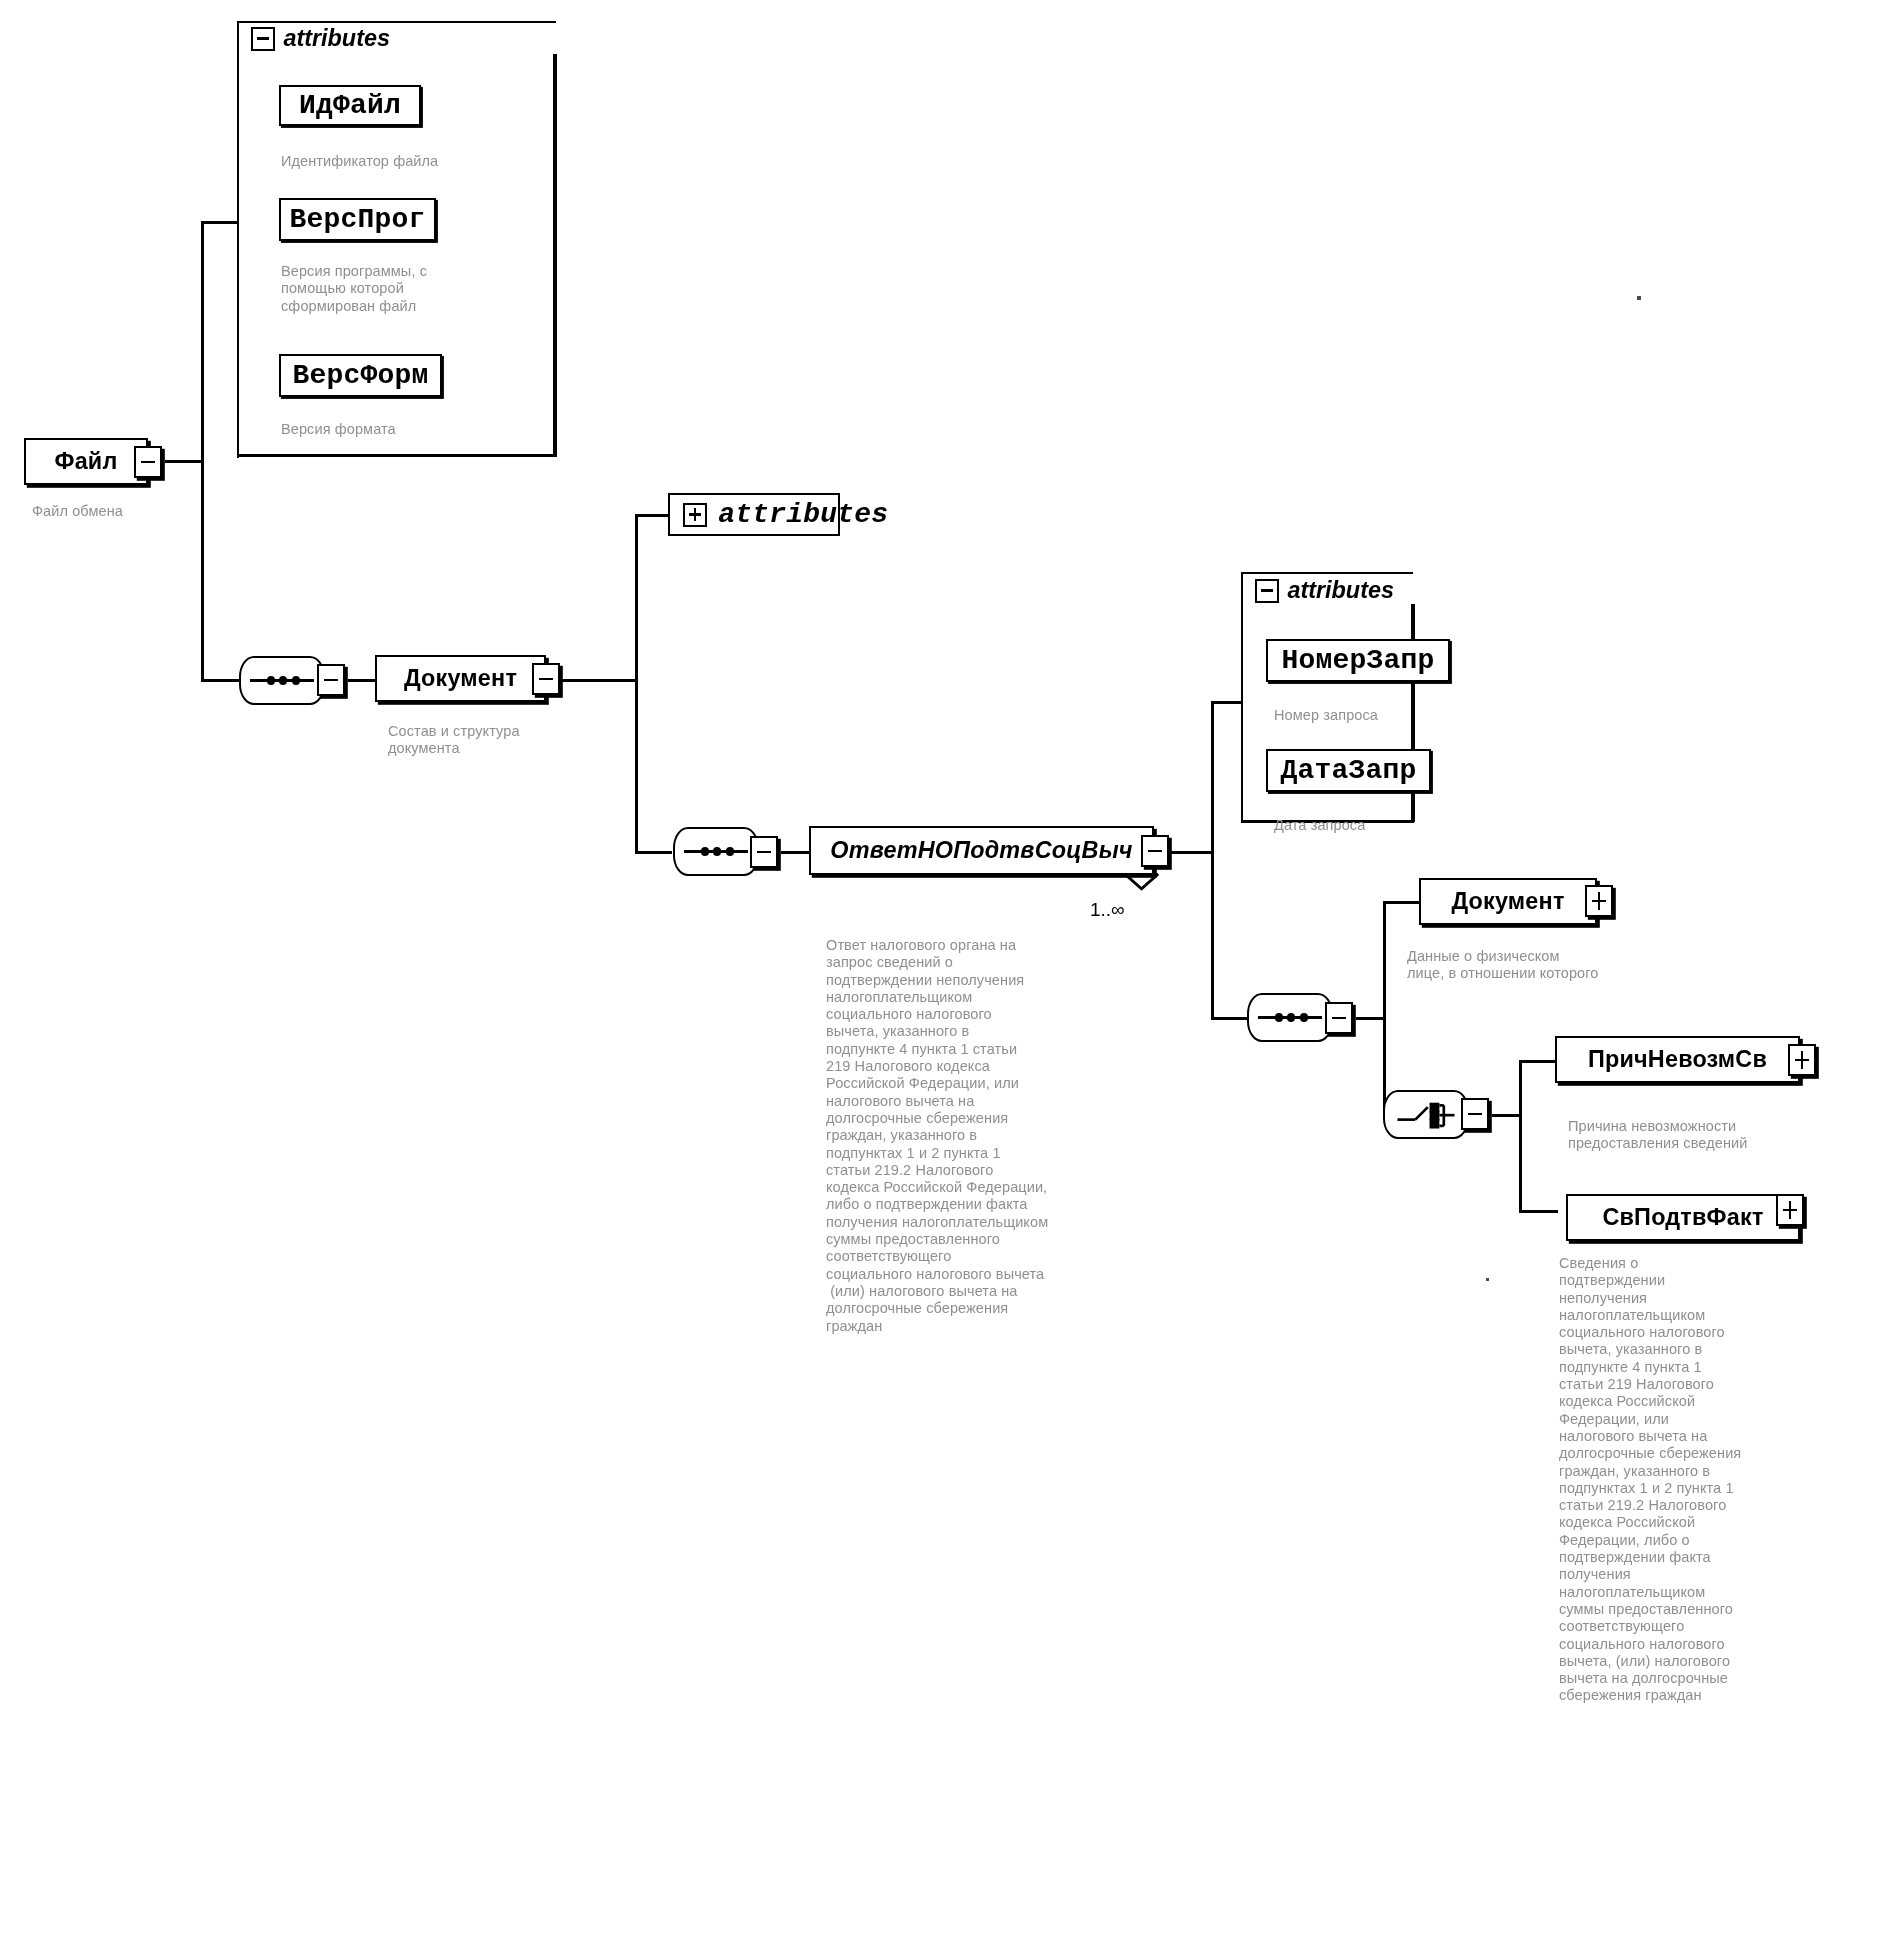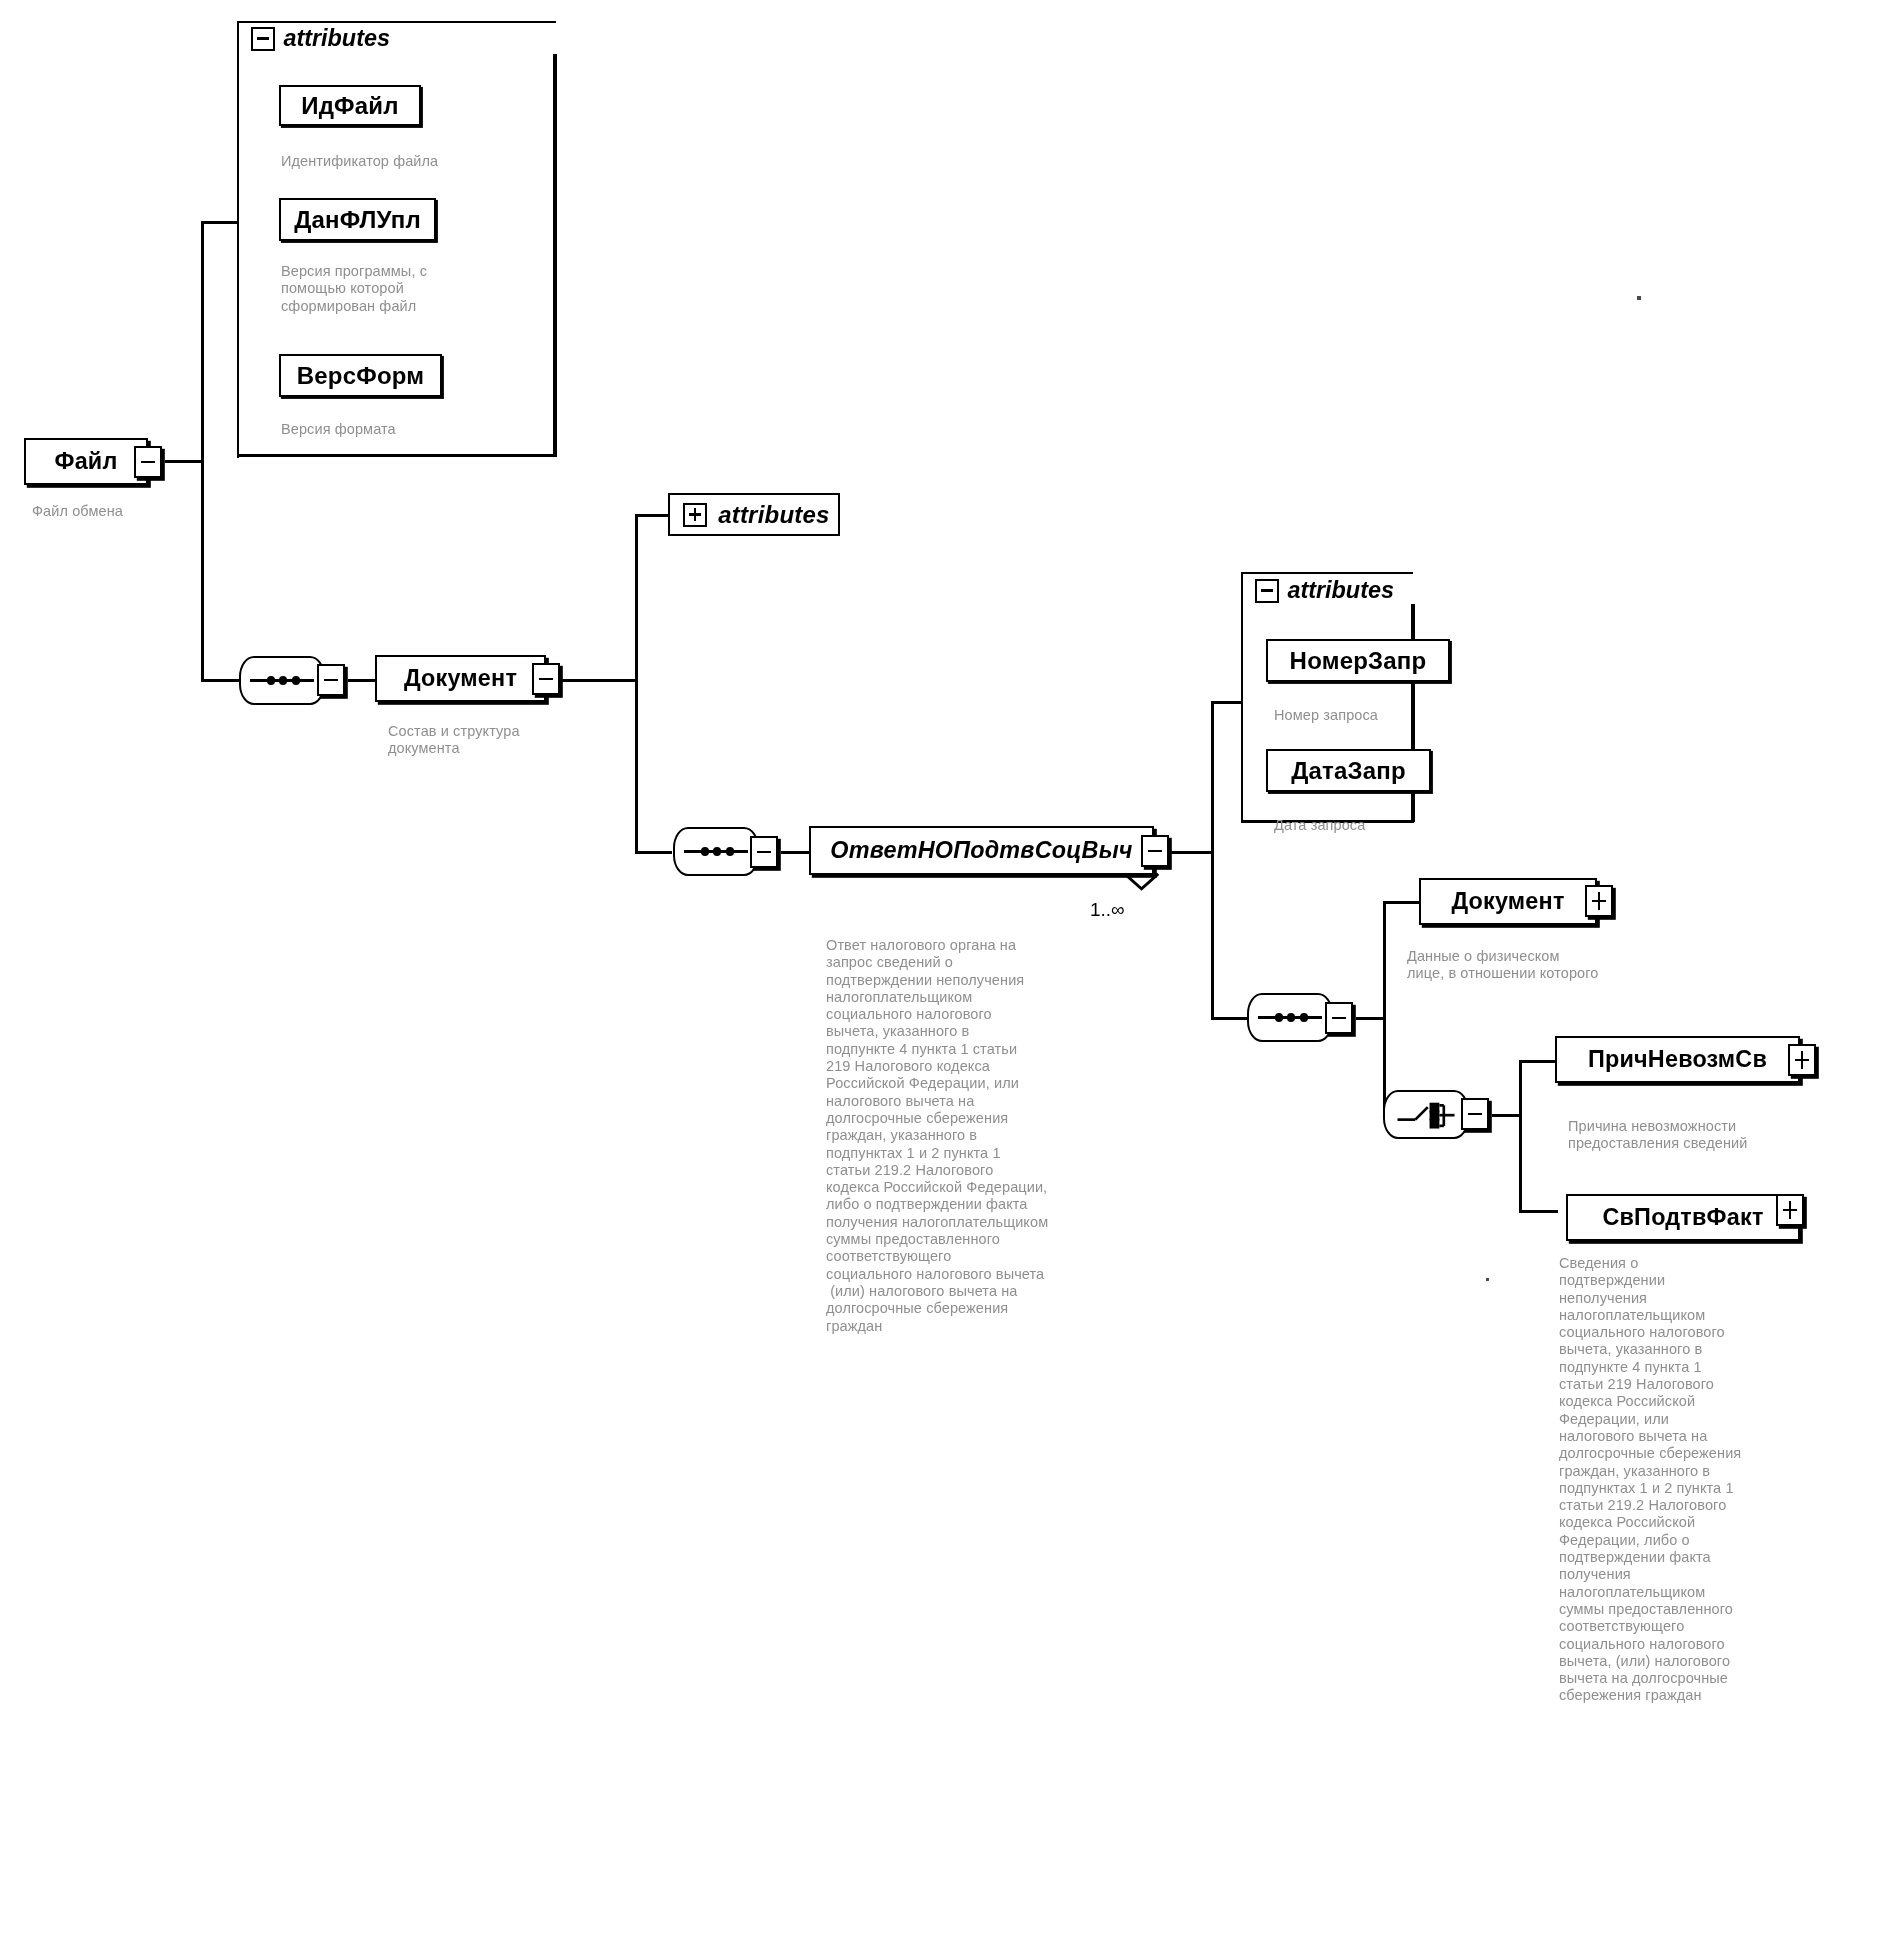--- a/index.html
+++ b/index.html
@@ -25,21 +25,21 @@
     display: flex;
     align-items: center;
     justify-content: center;
     font-weight: bold;
     color: #000;
     letter-spacing: 0.2px;
     white-space: nowrap;
     box-shadow: 2.8px 2.8px 0 0 #000;
   }
   .node.elem      { font-size: 23.4px; }
-  .node.attr      { font-size: 24px; }
+  .node.attr      { font-size: 28px; font-family: Liberation Mono, monospace; }
 
   
   .node.attrbox {
     box-shadow: 1.9px 1.9px 0 0 #000;
     border-width: 2.8px;
   }
 
   
   .attrpanel {
     border: 2.8px solid #000;
@@ -185,21 +185,21 @@
     <span class="pm"></span>
     <span>attributes</span>
   </div>
 
   <div class="abs node attr attrbox" style="left:279px; top:85px; width:142px; height:41px;">
     <span>ИдФайл</span>
   </div>
   <div class="caption" style="left:281px; top:153px; width:262px;">Идентификатор файла</div>
 
   <div class="abs node attr attrbox" style="left:279px; top:198px; width:157px; height:43px;">
-    <span>ДанФЛУпл</span>
+    <span>ВерсПрог</span>
   </div>
   <div class="caption" style="left:281px; top:263px; width:272px;">Версия программы, с
 помощью которой
 сформирован файл</div>
 
   <div class="abs node attr attrbox" style="left:279px; top:354px; width:163px; height:43px;justify-content:center;">
     <span>ВерсФорм</span>
   </div>
   <div class="caption" style="left:281px; top:421px; width:262px;">Версия формата</div>
 

